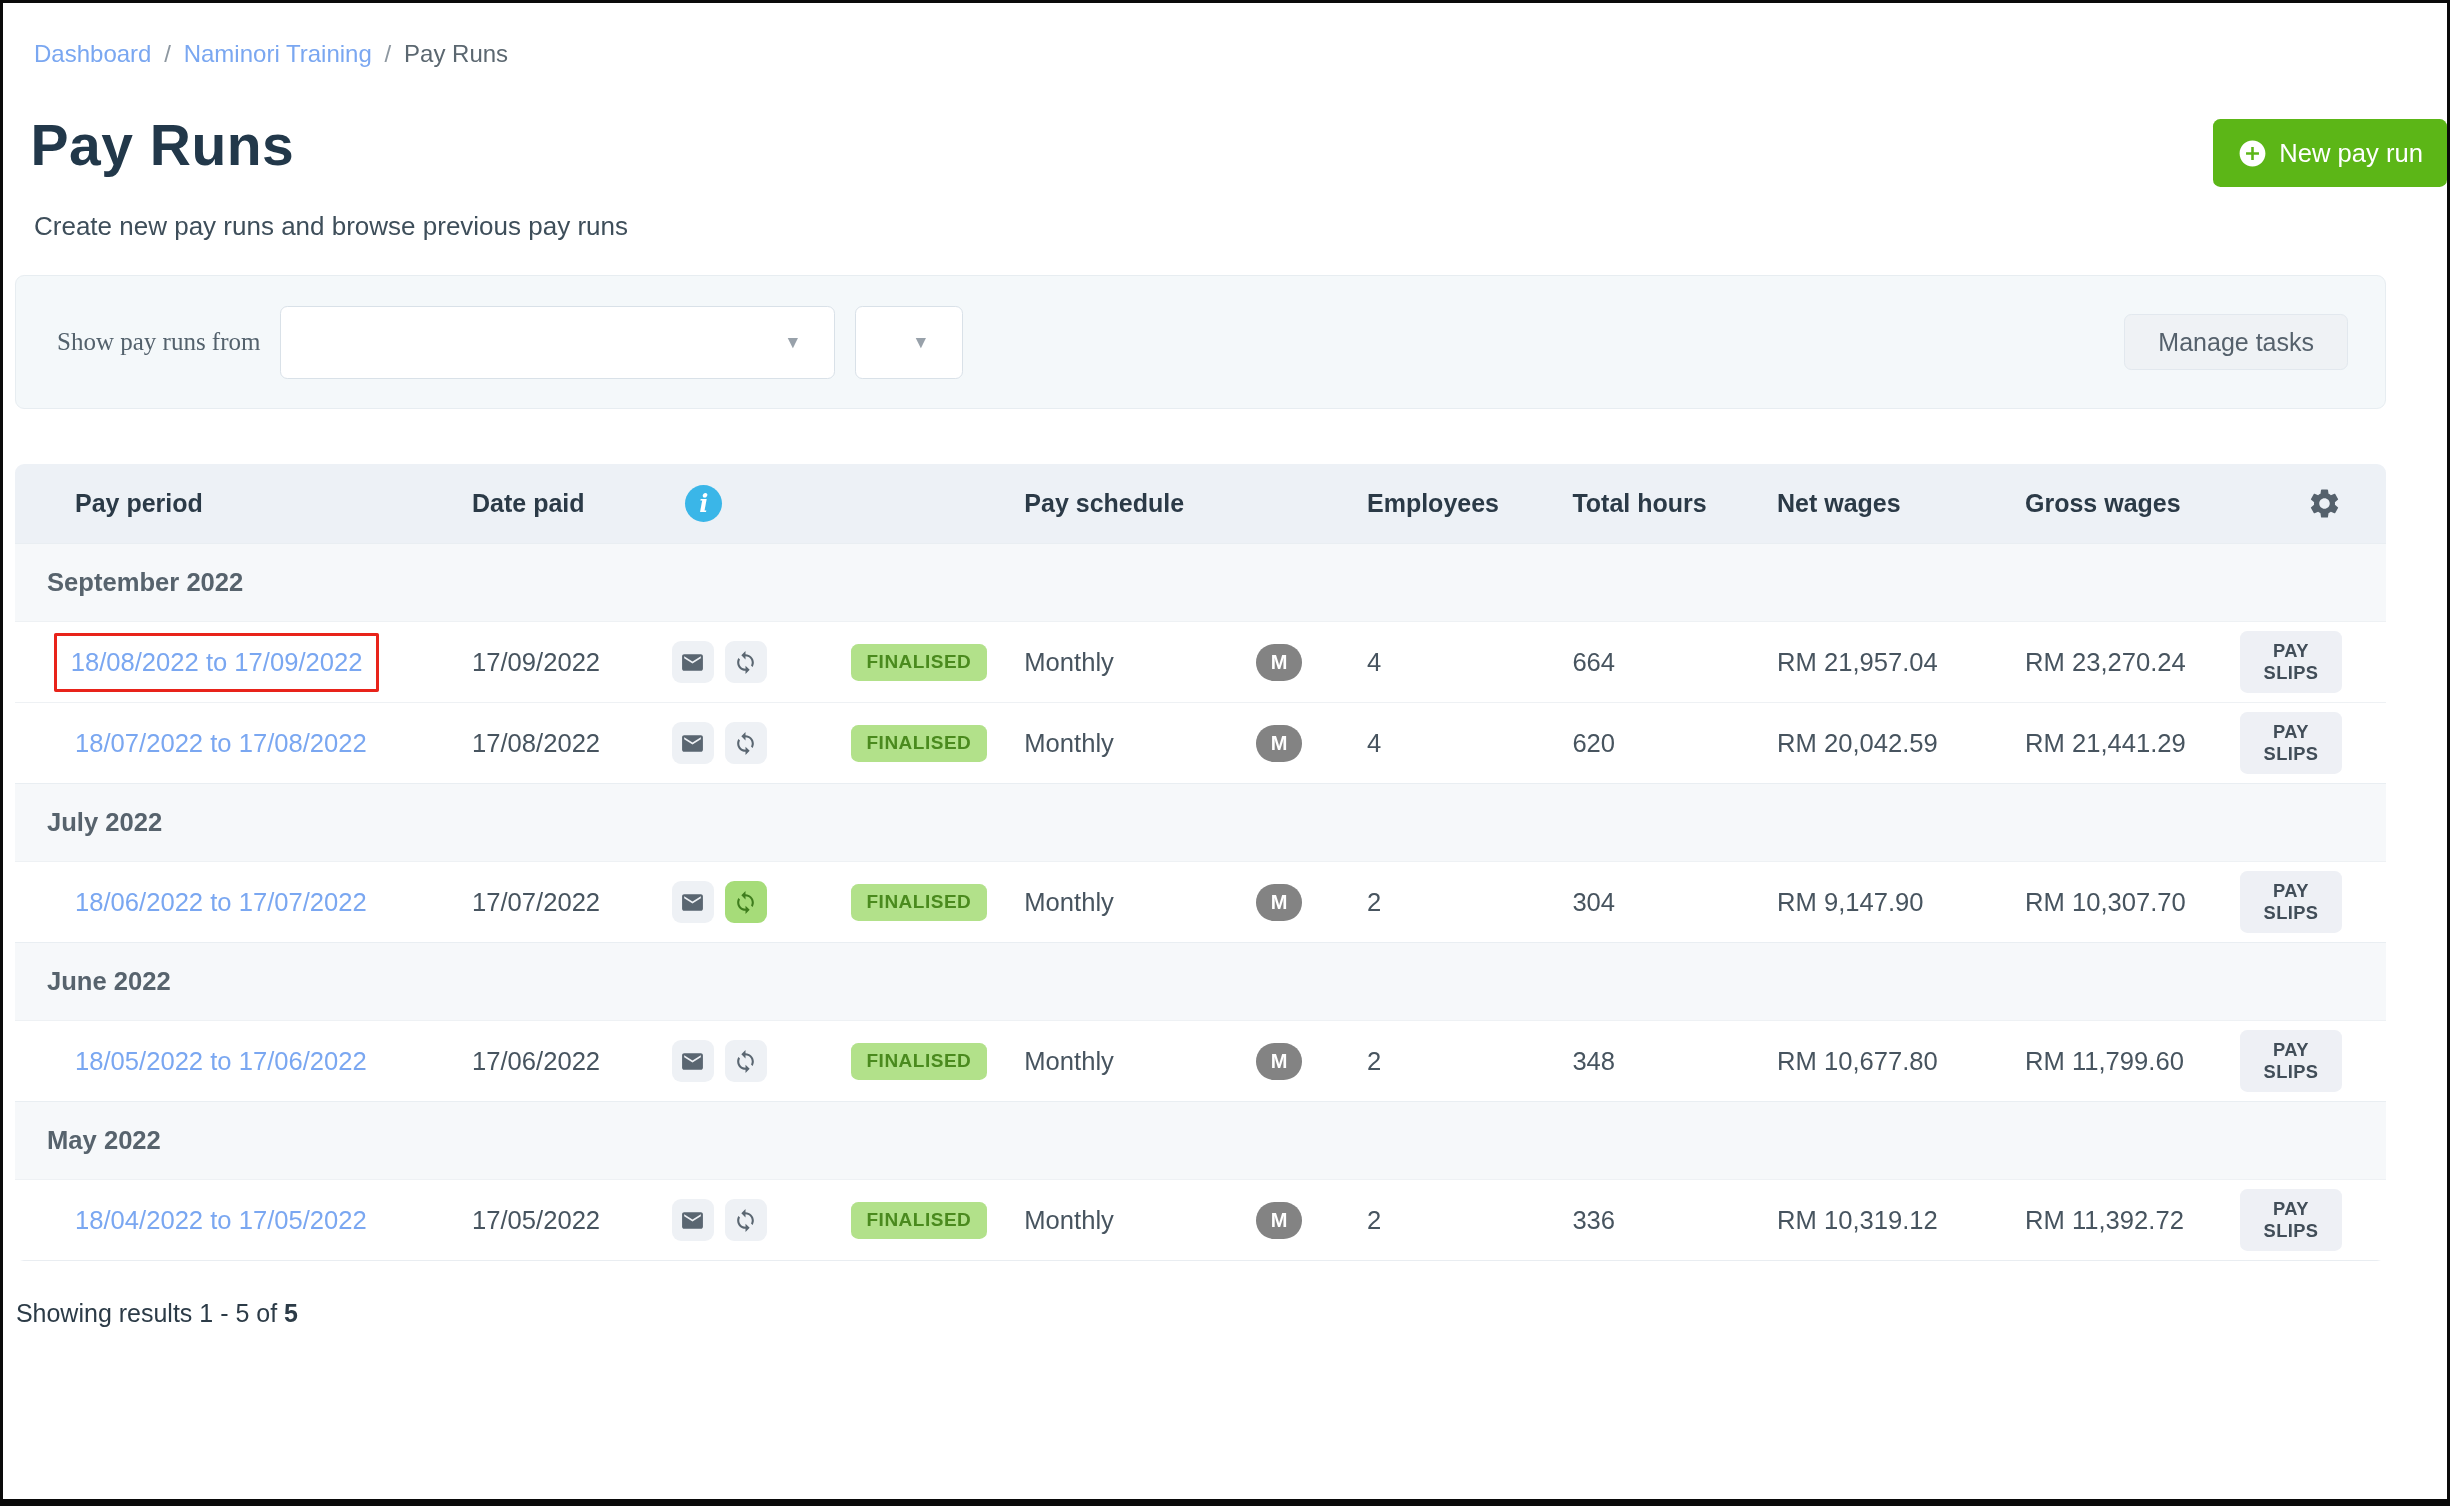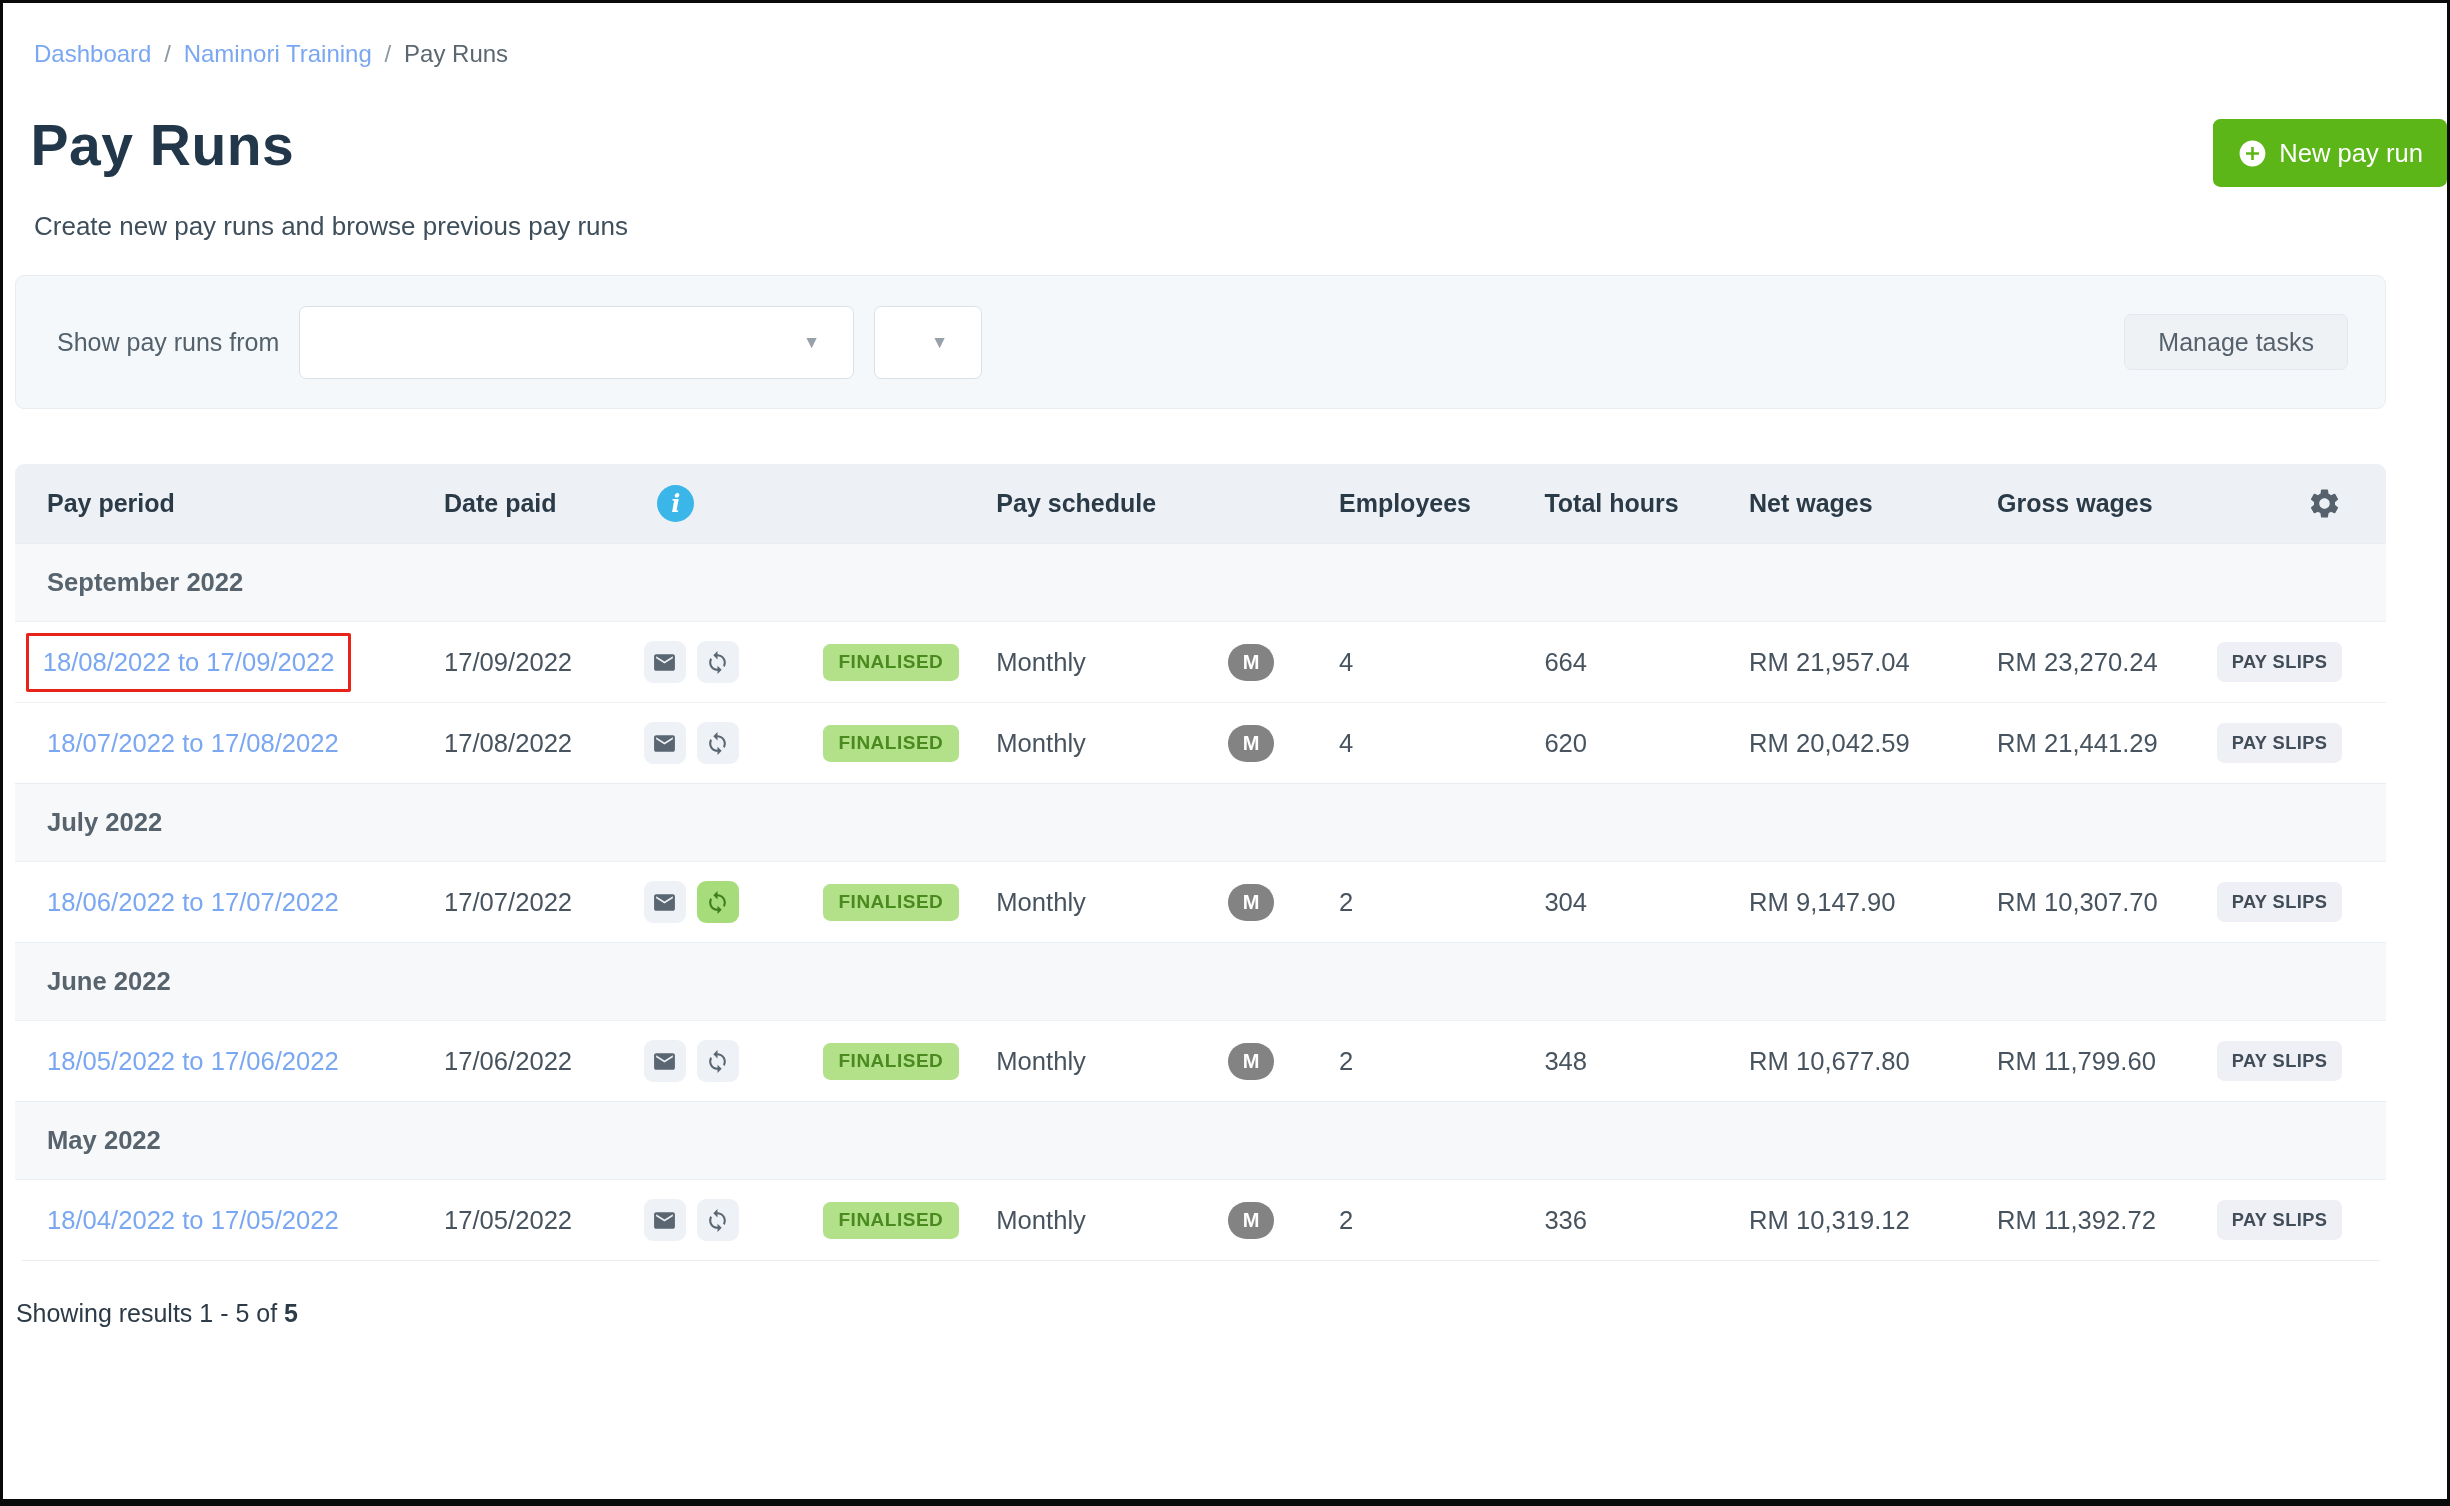--- a/index.html
+++ b/index.html
@@ -27,37 +27,37 @@
   }
   .btn-new svg{width:31px;height:31px;fill:#ffffff;}
   .subtitle{margin:24px 0 0 19px;font-size:26px;color:#3e4e5a;}
 
   
   .filter-bar{
     margin-top:33px;width:2371px;height:134px;box-sizing:border-box;
     background:#f4f8fa;border:0.9px solid #e7edf1;border-radius:9.1px;
     display:flex;align-items:center;padding:0 37px 0 41px;
   }
-  .filter-bar label{font-size:25px;color:#53616c;margin-right:20px;white-space:nowrap;}
+  .filter-bar label{font-size:25px;color:#53616c;margin-right:20px;white-space:nowrap;font-family:Liberation Serif, serif;}
   .select{
     height:73px;background:#fff;border:0.9px solid #d9e1e8;border-radius:7.3px;
     display:flex;align-items:center;justify-content:flex-end;padding-right:33px;
     box-sizing:border-box;cursor:pointer;
   }
   .select.lg{width:555px;}
   .select.sm{width:108px;margin-left:20px;}
   .caret{color:#98a1aa;font-size:17.4px;line-height:1;}
   .btn-manage{
     margin-left:auto;height:56px;padding:0 33px;font-size:25px;font-family:inherit;
     color:#55616c;background:#eff2f5;border:0.9px solid #e2e8ee;border-radius:7.3px;cursor:pointer;
   }
 
   
   .table{margin-top:55px;width:2371px;border-bottom:0.9px solid #e9edf1;border-radius:0 0 9.1px 9.1px;}
-  .grid{display:grid;grid-template-columns:400px 215px 174px 174px 228px 110px 201px 210px 247px 238px 1fr;align-items:center;}
+  .grid{display:grid;grid-template-columns:400px 215px 174px 174px 228px 110px 201px 210px 247px 238px 1fr;align-items:center;padding-left:28px;}
   .thead{background:#edf1f6;height:79px;border-radius:9.1px 9.1px 0 0;}
   .thead .th{font-size:25px;font-weight:700;color:#2b3a47;}
   .c1{padding-left:32px;} .c2{padding-left:29px;} .c5{padding-left:18.3px;}
   .c7{padding-left:23px;} .c8{padding-left:27.4px;} .c9{padding-left:22px;} .c10{padding-left:23px;}
   .c11{display:flex;justify-content:flex-end;padding-right:44px;}
 
   .band{height:77px;background:#f6f8fa;border-top:0.9px solid #e9eef2;display:flex;align-items:center;}
   .band .month{font-size:25.6px;font-weight:700;color:#57636d;padding-left:32px;}
   .row{height:80px;background:#ffffff;border-top:0.9px solid #eef1f4;}
   .row .cell{font-size:25.6px;color:#47545f;}

